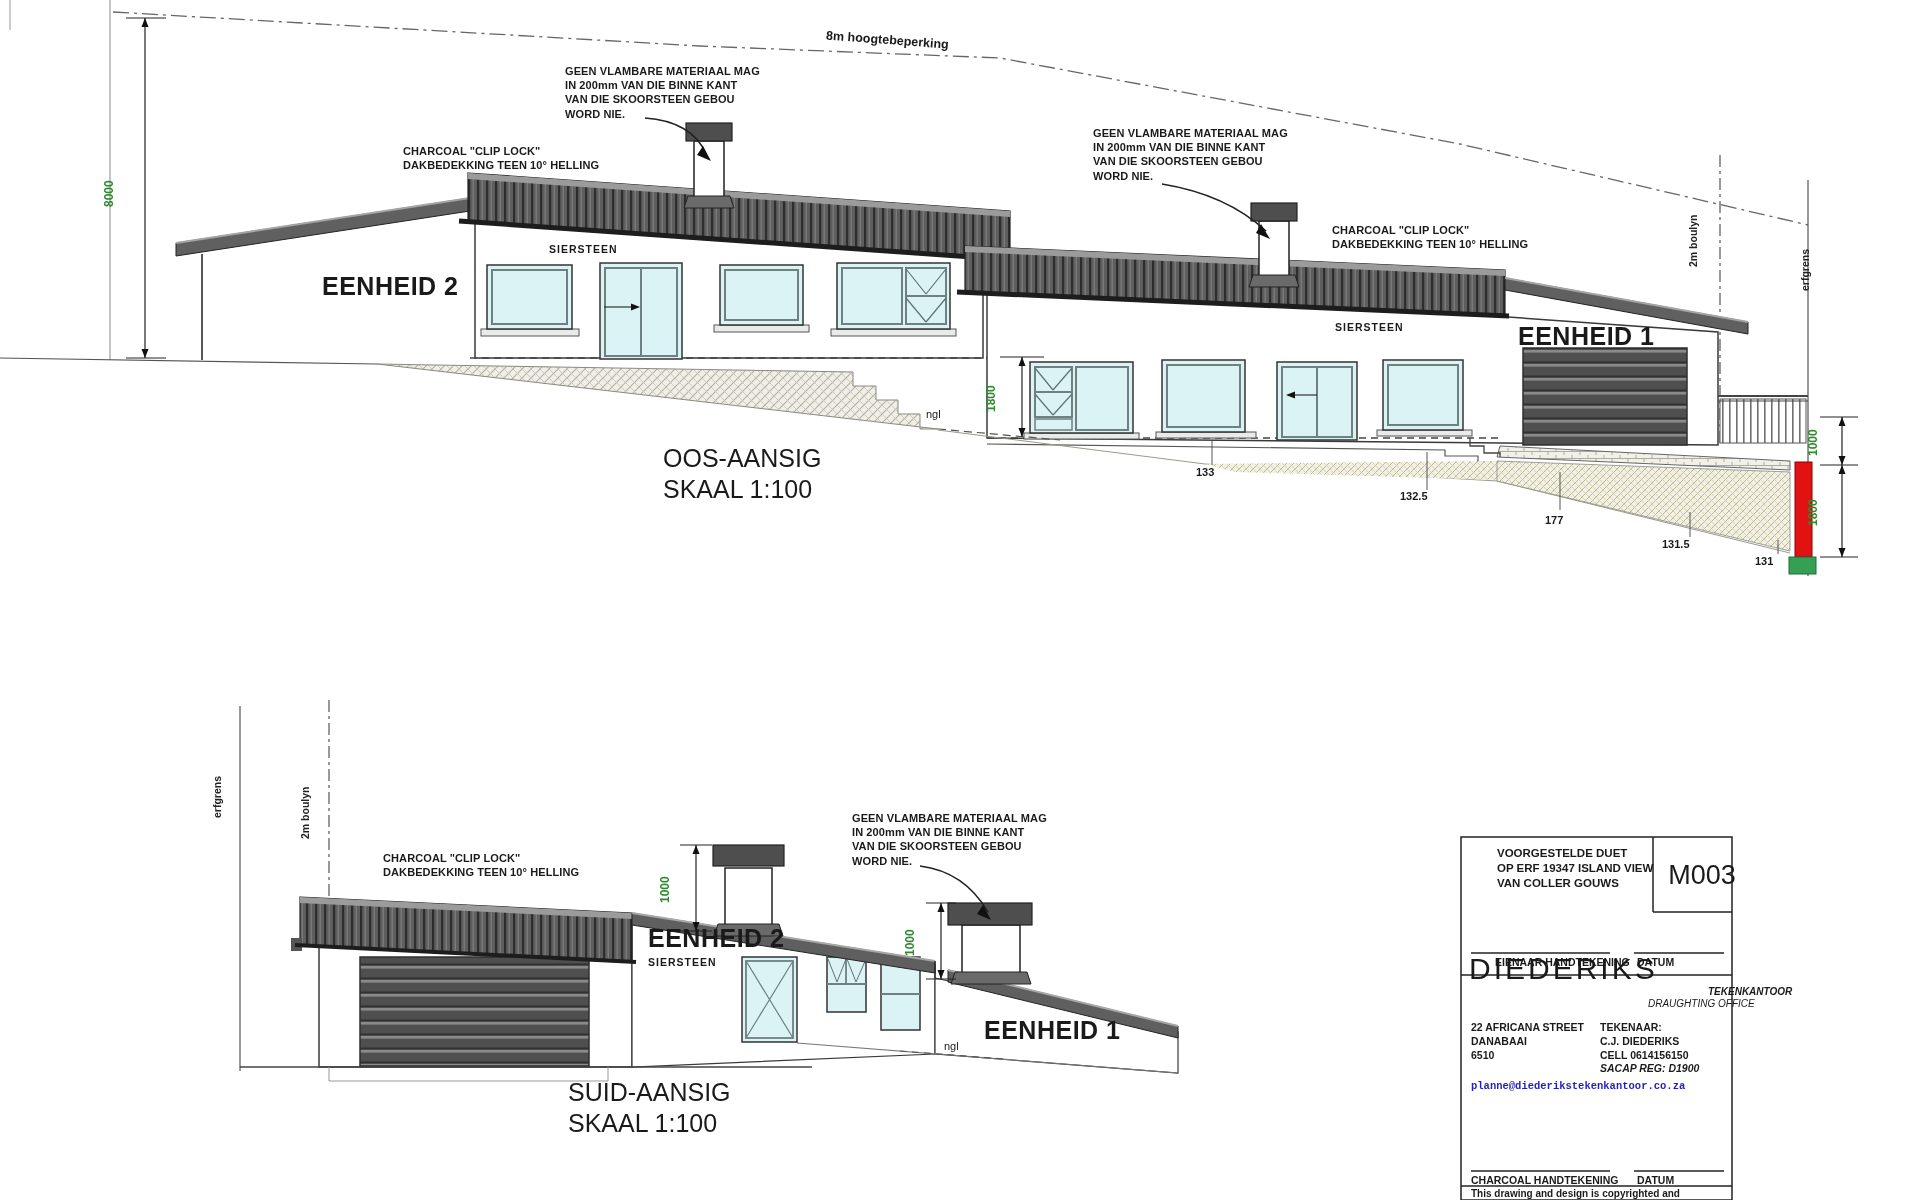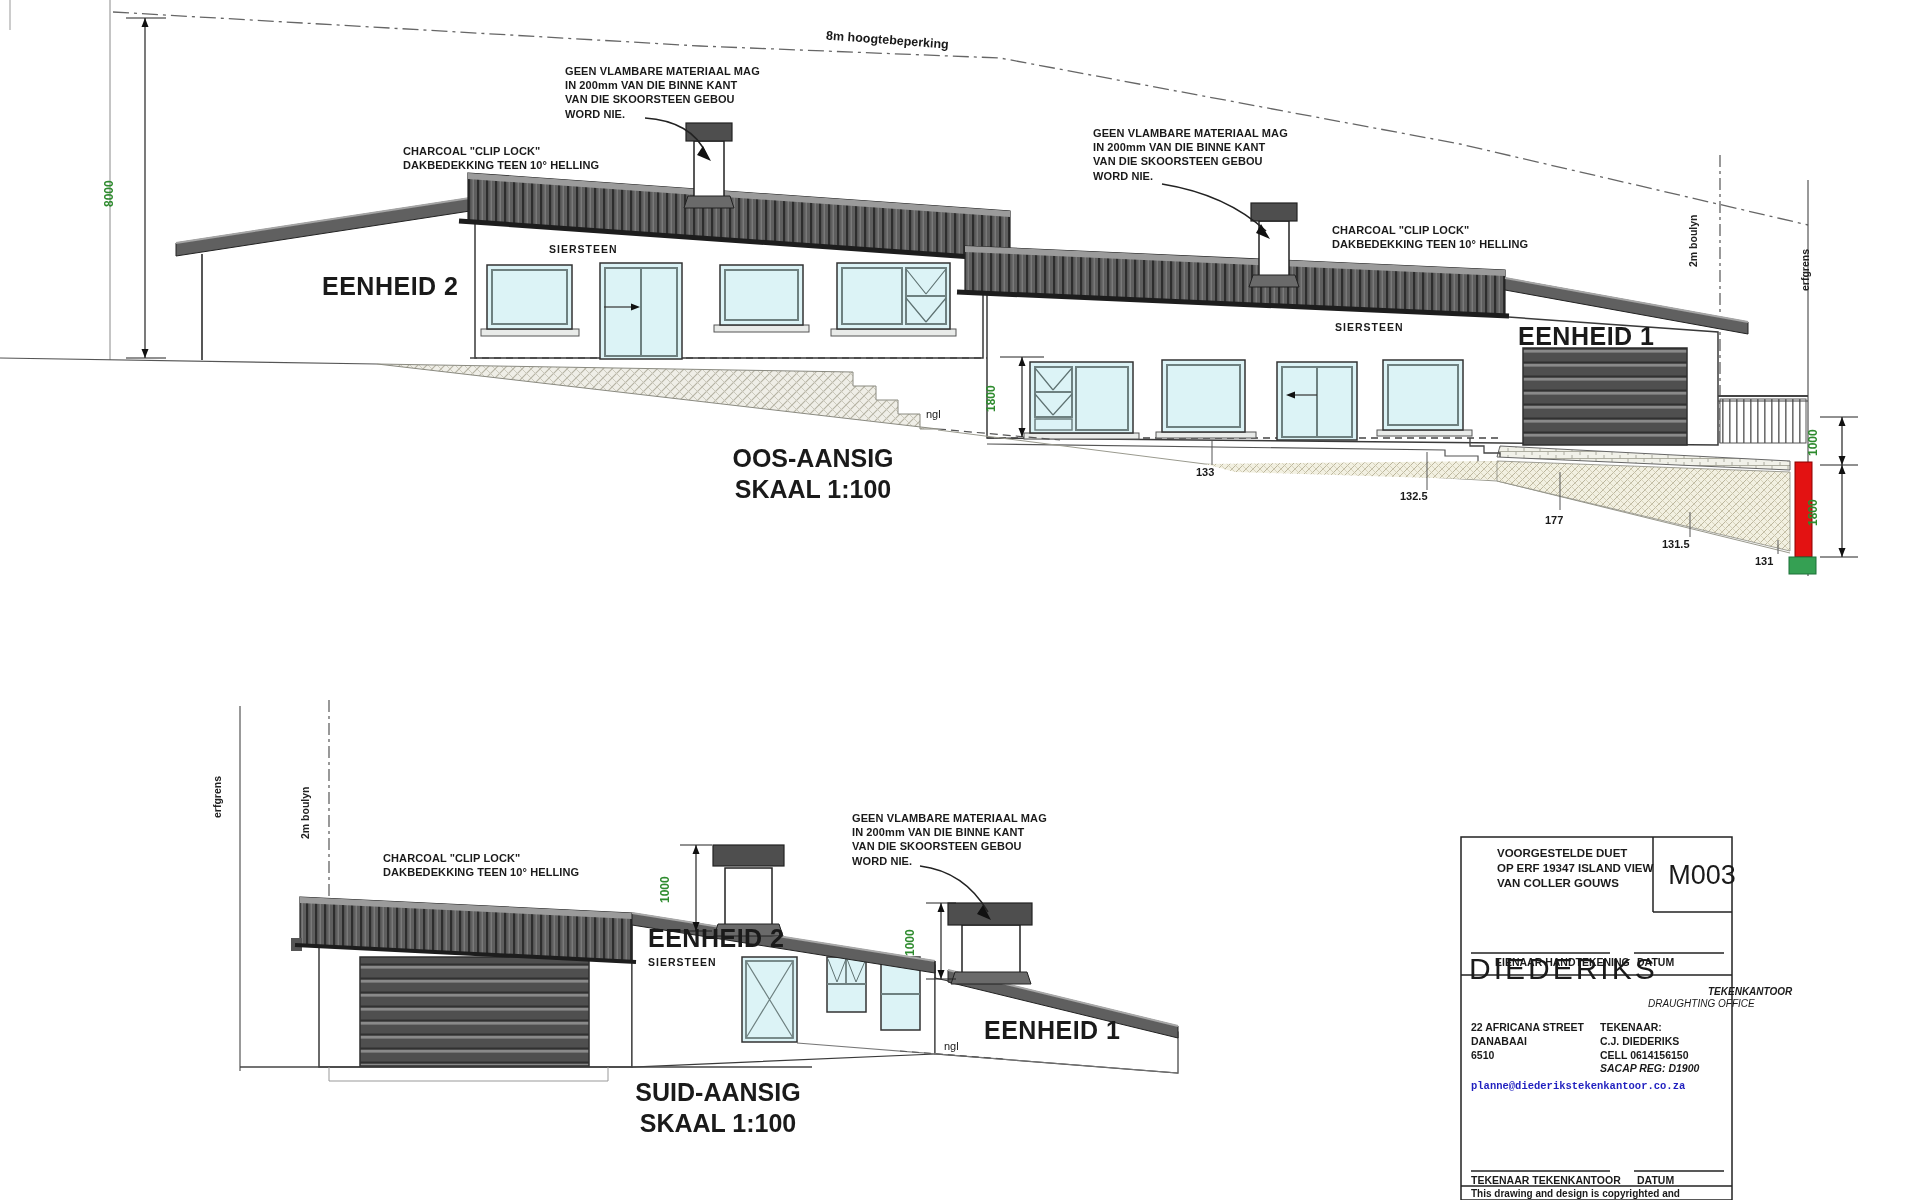--- a/index.html
+++ b/index.html
@@ -3,21 +3,21 @@
 <meta charset="utf-8">
 <style>
   html,body{margin:0;padding:0;background:#ffffff;}
   body{font-family:"Liberation Sans",sans-serif;color:#1a1a1a;}
   #sheet{position:relative;width:1908px;height:1200px;background:#ffffff;overflow:hidden;}
   #linework{position:absolute;left:0;top:0;}
   .t{position:absolute;white-space:nowrap;}
   .ml{white-space:pre-line;}
   .note{font-size:11px;font-weight:bold;line-height:14.2px;letter-spacing:.1px;}
   .big{font-size:25px;font-weight:bold;letter-spacing:.5px;}
-  .title{font-size:25px;font-weight:bold;text-align:center;width:300px;}
+  .title{font-size:25px;font-weight:normal;text-align:left;width:300px;}
   .small{font-size:10.5px;font-weight:bold;}
   .sier{font-size:10.5px;font-weight:bold;letter-spacing:1px;}
   .contour{font-size:11px;font-weight:bold;}
   .ngl{font-size:11px;}
   .rot{position:absolute;transform-origin:0 100%;transform:rotate(-90deg);white-space:nowrap;line-height:14px;}
   .green{color:#2e8b2e;font-size:12px;font-weight:bold;}
   .bound{font-size:10.5px;font-weight:bold;color:#222;}
   .tb-proj{font-size:11.5px;font-weight:bold;line-height:15px;}
   .tb-num{font-size:27px;text-align:center;width:98px;}
   .tb-lab{font-size:10.5px;font-weight:bold;}
@@ -322,17 +322,17 @@
 <div class="t tb-sub1" style="left:1708px;top:986px;">TEKENKANTOOR</div>
 <div class="t tb-sub2" style="left:1648px;top:998px;">DRAUGHTING OFFICE</div>
 <div class="t tb-txt ml" style="left:1471px;top:1020px;">22 AFRICANA STREET
 DANABAAI
 6510</div>
 <div class="t tb-txt ml" style="left:1600px;top:1020px;">TEKENAAR:
 C.J. DIEDERIKS
 CELL 0614156150</div>
 <div class="t tb-sacap" style="left:1600px;top:1062px;">SACAP REG:  D1900</div>
 <div class="t tb-mail" style="left:1471px;top:1080px;">planne@diederikstekenkantoor.co.za</div>
-<div class="t tb-lab" style="left:1471px;top:1174px;">TEKENAAR TEKENKANTOOR</div>
+<div class="t tb-lab" style="left:1471px;top:1174px;">CHARCOAL HANDTEKENING</div>
 <div class="t tb-lab" style="left:1637px;top:1174px;">DATUM</div>
 <div class="t tb-copy" style="left:1471px;top:1188px;">This drawing and design is copyrighted and</div>
 
 </div>
 
 </body></html>

